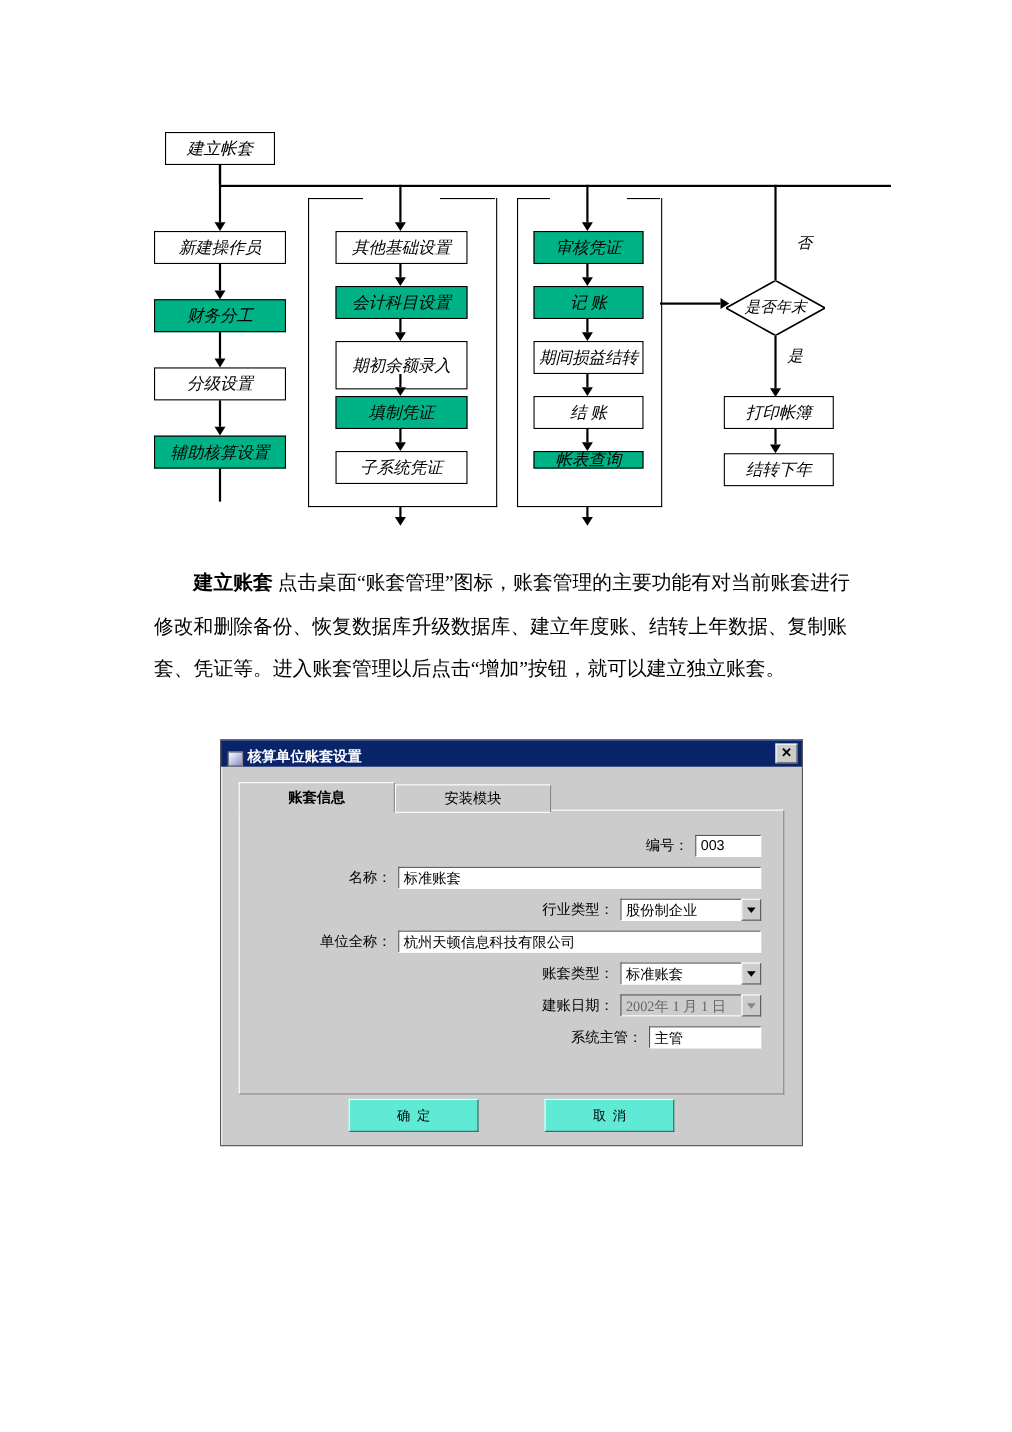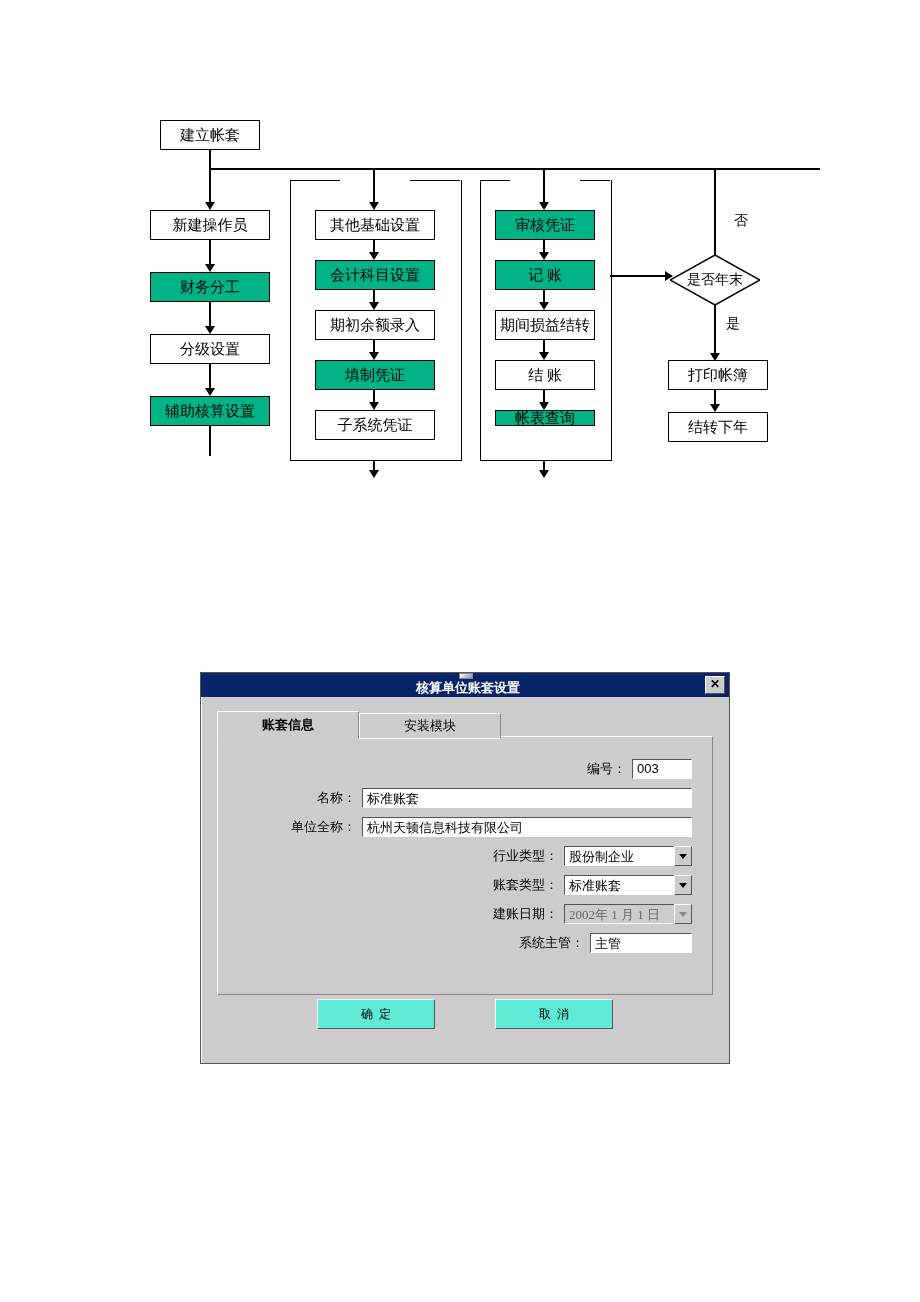--- a/index.html
+++ b/index.html
@@ -10,24 +10,25 @@
     width: 920px;
   }
   .page {
     position: relative;
     width: 920px;
     height: 1302px;
   }
   
   .flowchart {
     position: absolute;
-    left: 130px;
+    left: 120px;
     top: 120px;
     width: 690px;
     height: 360px;
+    font-style: italic;
   }
   .fbox {
     position: absolute;
     border: 1px solid #000;
     background: #fff;
     font-size: 15px;
     text-align: center;
     display: flex;
     align-items: center;
     justify-content: center;
@@ -95,24 +96,23 @@
   }
   .titlebar {
     height: 24px;
     background: linear-gradient(to right, #0a246a, #3a6ea5 40%, #0a246a 100%);
     background: #0a246a;
     color: #fff;
     font-size: 13px;
     font-family: "SimSun", sans-serif;
     font-weight: bold;
     display: flex;
-    align-items: center;
+    align-items: flex-end;
     padding-left: 6px;
     position: relative;
-    flex-direction: column;
   }
   .titlebar .ticon {
     width: 14px; height: 14px; background: #ccc; margin-right: 4px;
     display: inline-block;
     border: 1px solid #888;
     box-sizing: border-box;
     background: linear-gradient(135deg,#fff,#88c);
   }
   .close-btn {
     position: absolute;
@@ -124,21 +124,21 @@
     border-right: 1px solid #555;
     border-bottom: 1px solid #555;
     font-family: Arial, sans-serif;
     font-size: 12px;
     font-weight: bold;
     line-height: 14px;
     text-align: center;
     color: #000;
   }
   .dlg-body {
-    padding: 14px 16px 30px 16px;
+    padding: 14px 16px 8px 16px;
   }
   .tabstrip {
     display: flex;
     height: 26px;
     position: relative;
     margin-bottom: 0;
   }
   .tab {
     width: 140px;
     height: 26px;
@@ -278,21 +278,21 @@
       <div class="ahead-d" style="left:239px; top:82px"></div>
     <div class="arrow-v" style="left:413px; top:48px; height:34px"></div>
       <div class="ahead-d" style="left:409px; top:82px"></div>
 
     <div style="position:absolute; left:160px; top:60px; width:170px; height:280px; border-left:1px solid #000; border-right:1px solid #000; border-bottom:1px solid #000; border-top:0;"></div>
     <div style="position:absolute; left:160px; top:60px; width:50px; height:1px; border-top:1px solid #000;"></div>
     <div style="position:absolute; left:280px; top:60px; width:50px; height:1px; border-top:1px solid #000;"></div>
 
     <div class="fbox" style="left:185px; top:90px; width:120px; height:30px">其他基础设置</div>
     <div class="fbox green" style="left:185px; top:140px; width:120px; height:30px">会计科目设置</div>
-    <div class="fbox" style="left:185px; top:190px; width:120px; height:30px">期初余额录入</div>
+    <div class="fbox" style="left:185px; top:190px; width:120px; height:44px">期初余额录入</div>
     <div class="fbox green" style="left:185px; top:240px; width:120px; height:30px">填制凭证</div>
     <div class="fbox" style="left:185px; top:290px; width:120px; height:30px">子系统凭证</div>
 
     <div class="arrow-v" style="left:243px; top:120px; height:12px"></div>
       <div class="ahead-d" style="left:239px; top:132px"></div>
     <div class="arrow-v" style="left:243px; top:170px; height:12px"></div>
       <div class="ahead-d" style="left:239px; top:182px"></div>
     <div class="arrow-v" style="left:243px; top:220px; height:12px"></div>
       <div class="ahead-d" style="left:239px; top:232px"></div>
     <div class="arrow-v" style="left:243px; top:270px; height:12px"></div>
@@ -339,20 +339,23 @@
 
     <div class="arrow-v" style="left:584px; top:185px; height:48px"></div>
       <div class="ahead-d" style="left:580px; top:233px"></div>
 
     <div class="fbox" style="left:538px; top:240px; width:100px; height:30px">打印帐簿</div>
     <div class="arrow-v" style="left:584px; top:270px; height:14px"></div>
       <div class="ahead-d" style="left:580px; top:284px"></div>
     <div class="fbox" style="left:538px; top:292px; width:100px; height:30px">结转下年</div>
   </div>
 
+  <div class="para indent" style="top:510px">
+    <span class="bold">建立账套</span><span>  点击桌面“账套管理”图标，账套管理的主要功能有对当前账套进行修改和删除备份、恢复数据库升级数据库、建立年度账、结转上年数据、复制账套、凭证等。进入账套管理以后点击“增加”按钮，就可以建立独立账套。</span>
+  </div>
 
   <div class="dialog">
     <div class="titlebar">
       <span class="ticon"></span>
       <span>核算单位账套设置</span>
       <div class="close-btn">
         <span>✕</span>
       </div>
     </div>
     <div class="dlg-body">
@@ -363,33 +366,33 @@
       <div class="tabpanel">
         <div class="frow">
           <div class="flabel">编号：</div>
           <div class="ftext" style="width:60px">003</div>
         </div>
         <div class="frow">
           <div class="flabel">名称：</div>
           <div class="ftext" style="width:330px">标准账套</div>
         </div>
         <div class="frow">
-          <div class="flabel">单位全称：</div>
-          <div class="ftext" style="width:330px">杭州天顿信息科技有限公司</div>
-        </div>
-        <div class="frow">
           <div class="flabel">行业类型：</div>
           <div class="fselect">
             <div class="sval" style="width:110px">股份制企业</div>
             <div class="sbtn">
                 <div class="tri"></div>
               </div>
           </div>
         </div>
         <div class="frow">
+          <div class="flabel">单位全称：</div>
+          <div class="ftext" style="width:330px">杭州天顿信息科技有限公司</div>
+        </div>
+        <div class="frow">
           <div class="flabel">账套类型：</div>
           <div class="fselect">
             <div class="sval" style="width:110px">标准账套</div>
             <div class="sbtn">
                 <div class="tri"></div>
               </div>
           </div>
         </div>
         <div class="frow">
           <div class="flabel">建账日期：</div>

